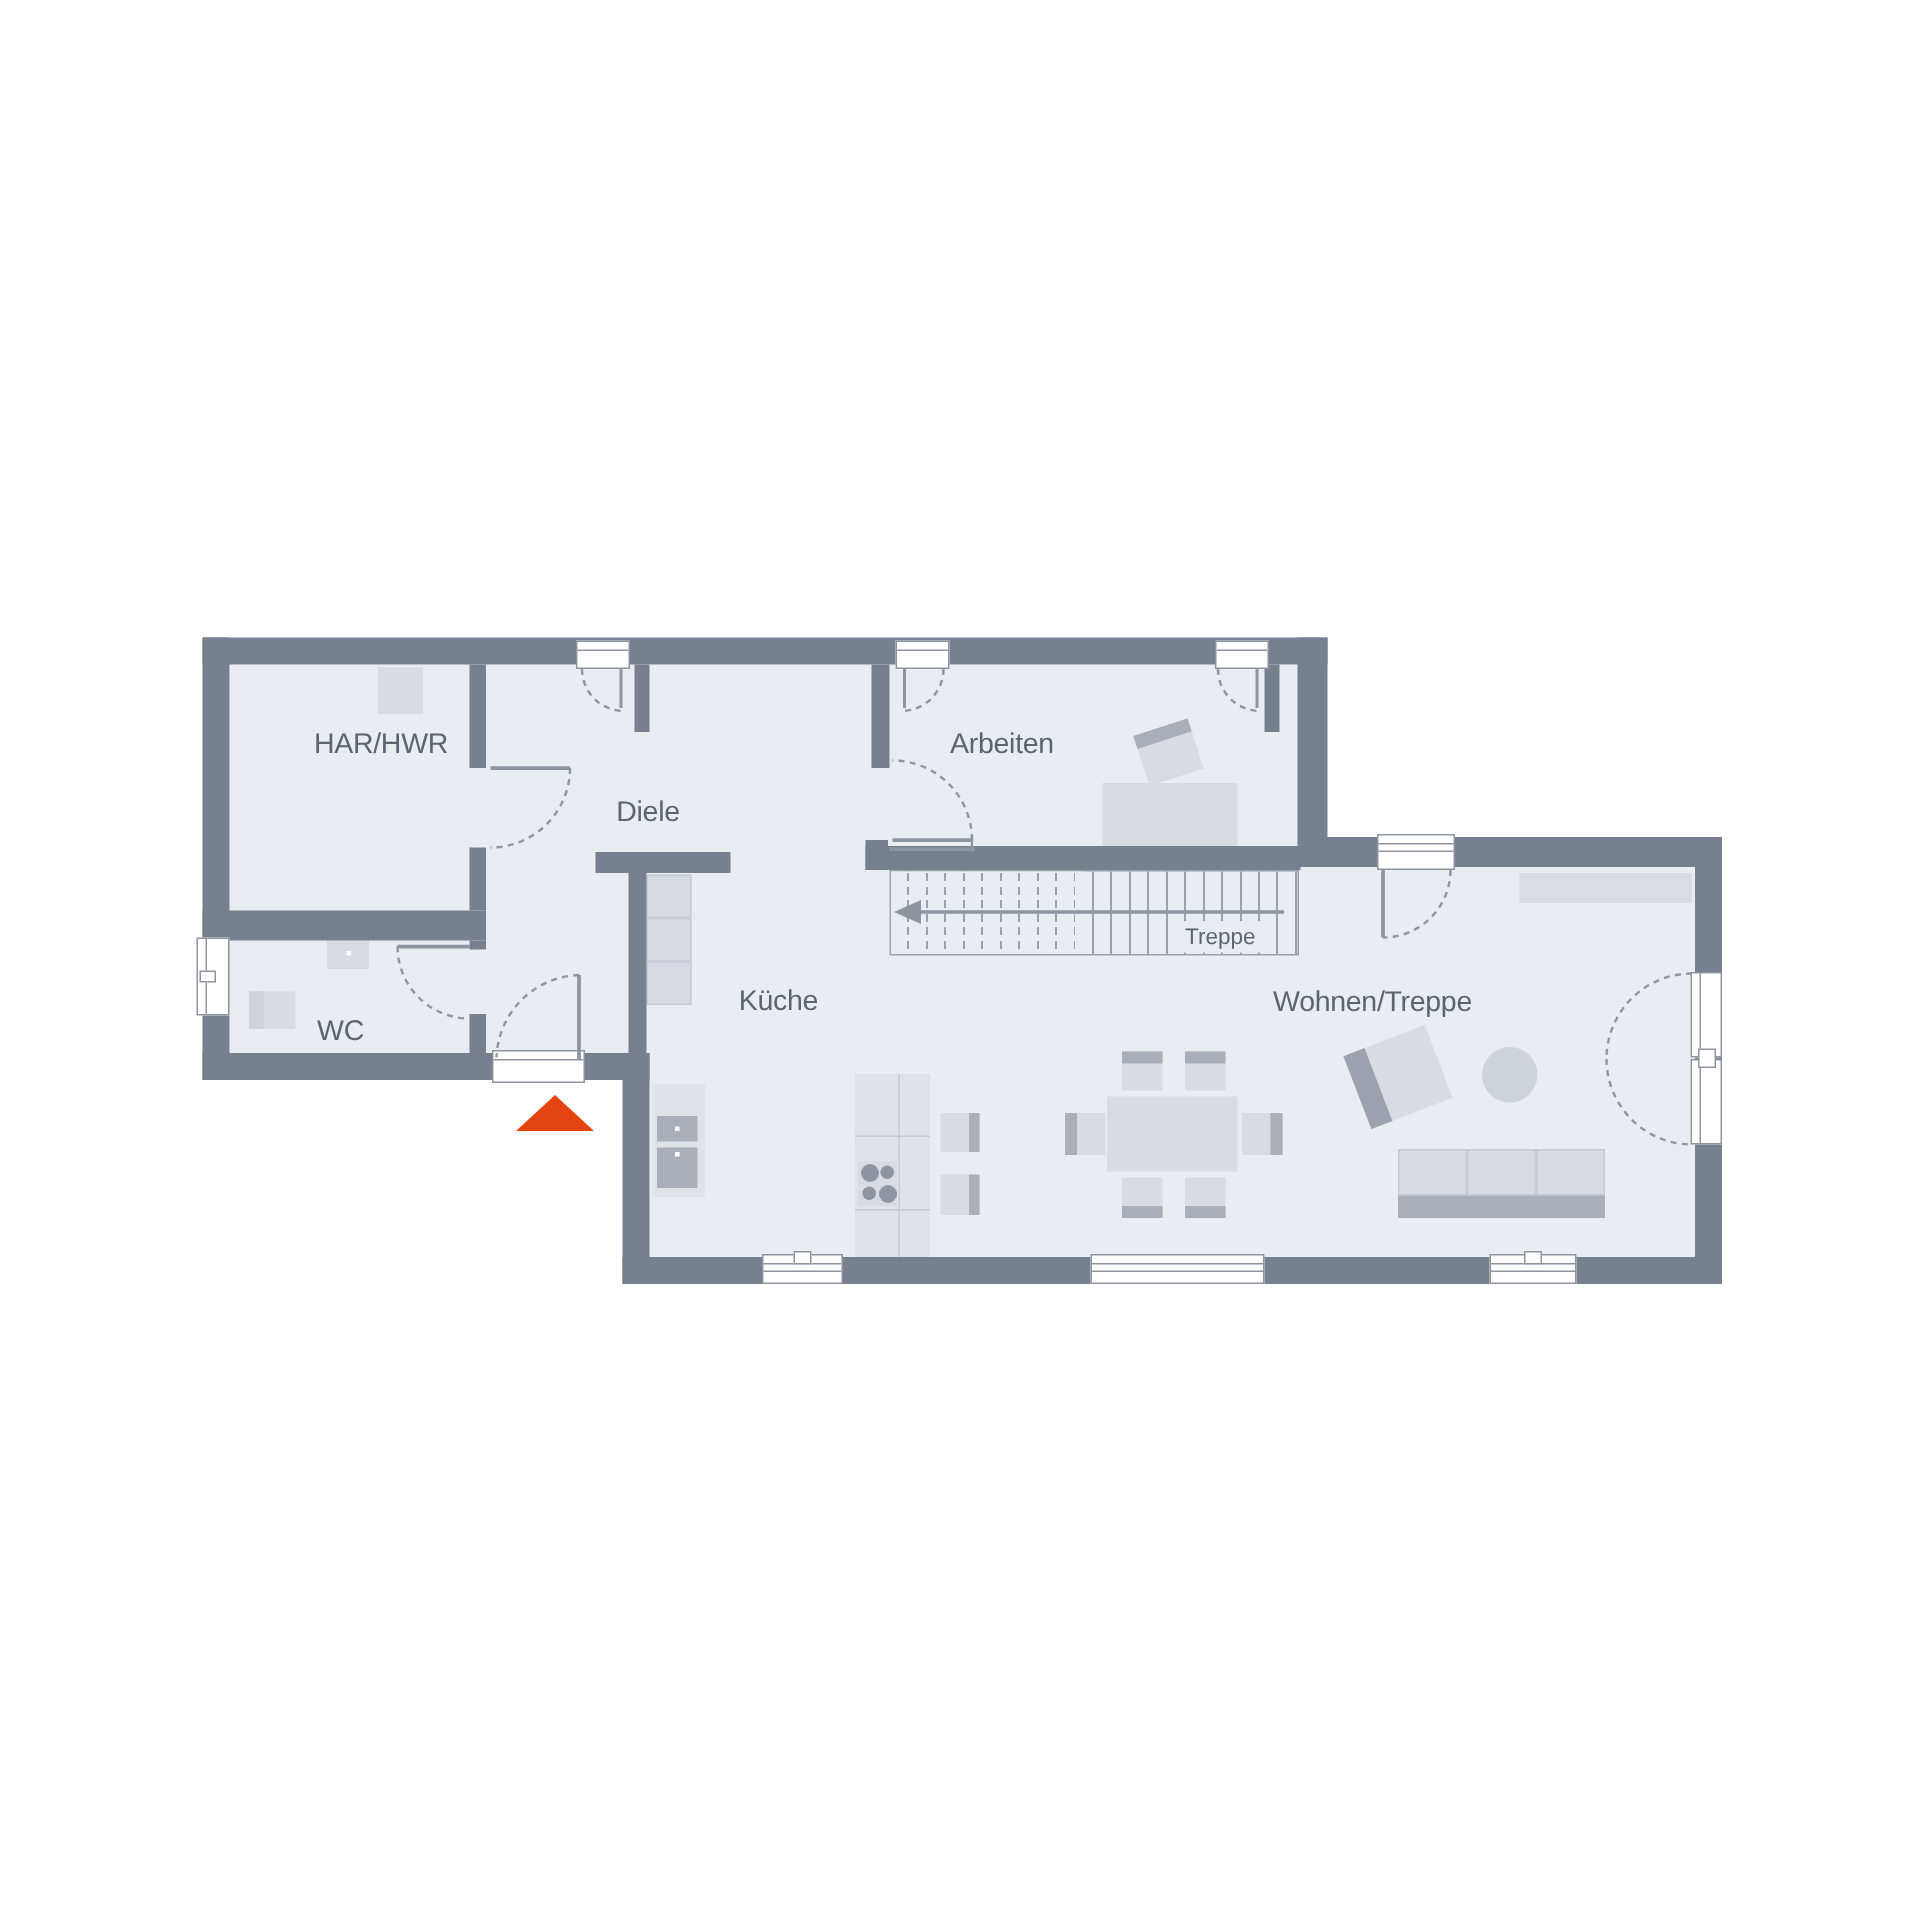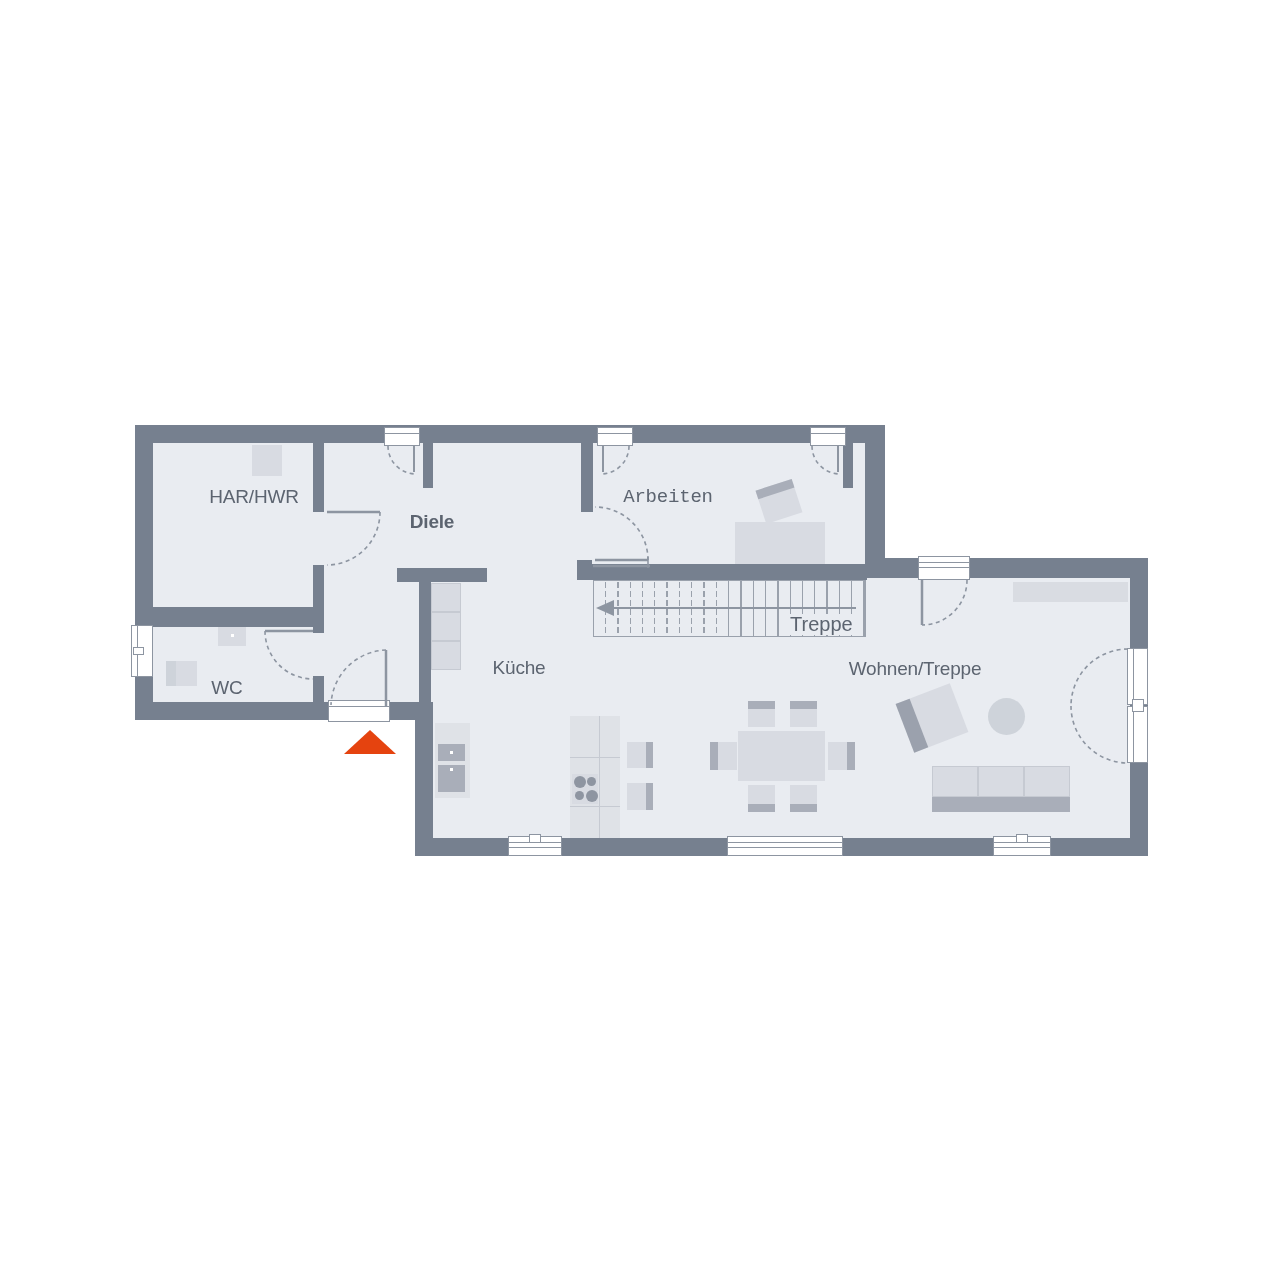--- a/index.html
+++ b/index.html
@@ -18,21 +18,21 @@
   .win-h2::before{content:"";position:absolute;left:0;right:0;top:10px;border-top:1.2px solid var(--c-line,#8D95A1);}
   .win-v::after{content:"";position:absolute;top:0;bottom:0;left:5px;border-left:1.2px solid var(--c-line,#8D95A1);}
   .handle{position:absolute;background:#fff;border:1.2px solid var(--c-line,#8D95A1);box-sizing:border-box;}
   .stairs{position:absolute;left:593px;top:580px;width:273px;height:57px;box-sizing:border-box;
           border:1.5px solid var(--c-stair_line,#9AA1AC);
           background:repeating-linear-gradient(90deg,transparent 0,transparent 11px,
                      var(--c-stair_line,#9AA1AC) 11px,var(--c-stair_line,#9AA1AC) 12.3px);}
   .stairs-dashmask{position:absolute;left:0;top:0;width:127px;height:100%;
           background:repeating-linear-gradient(0deg,var(--c-floor,#E9ECF1) 0,var(--c-floor,#E9ECF1) 3.5px,
                      transparent 3.5px,transparent 9px);}
-  .treppe-label{position:absolute;left:193px;top:33px;color:var(--c-text,#5C6470);font-size:20px;
+  .treppe-label{position:absolute;left:193px;top:33px;color:var(--c-text,#5C6470);font-size:15px;
           background:var(--c-floor,#E9ECF1);padding:0 3px;line-height:21px;}
   .tri{position:absolute;width:0;height:0;border-left:26px solid transparent;
        border-right:26px solid transparent;border-bottom:24px solid var(--c-accent,#E5430F);}
   .circ{position:absolute;border-radius:50%;}
   svg.overlay{position:absolute;left:0;top:0;pointer-events:none;}
   .seg{position:absolute;background:var(--c-furniture,#D8DBE2);box-sizing:border-box;border:0.8px solid #c6cad2;}
 </style>
 </head>
 <body>
 
@@ -188,19 +188,19 @@
         <path d="M629 446 A28 28 0 0 1 601 474"></path>
         <path d="M812 446 A28 28 0 0 0 840 474"></path>
       </g>
 
       <path d="M856 608 H610" stroke-width="2.2"></path>
     </g>
     <polygon points="596,608 614,600 614,616" fill="#8D95A1"></polygon>
   </svg>
 
   <div class="label" style="left:254px;top:497px;">HAR/HWR</div>
-  <div class="label" style="left:432px;top:522px;font-weight:bold;">Diele</div>
+  <div class="label" style="left:432px;top:542px;">Diele</div>
   <div class="label" style="left:227px;top:688px;">WC</div>
   <div class="label" style="left:519px;top:668px;">Küche</div>
-  <div class="label" style="left:668px;top:497px;font-family:Liberation Mono, monospace;">Arbeiten</div>
+  <div class="label" style="left:668px;top:497px;">Arbeiten</div>
   <div class="label" style="left:915px;top:669px;">Wohnen/Treppe</div>
 
 </div>
 
 </body></html>

